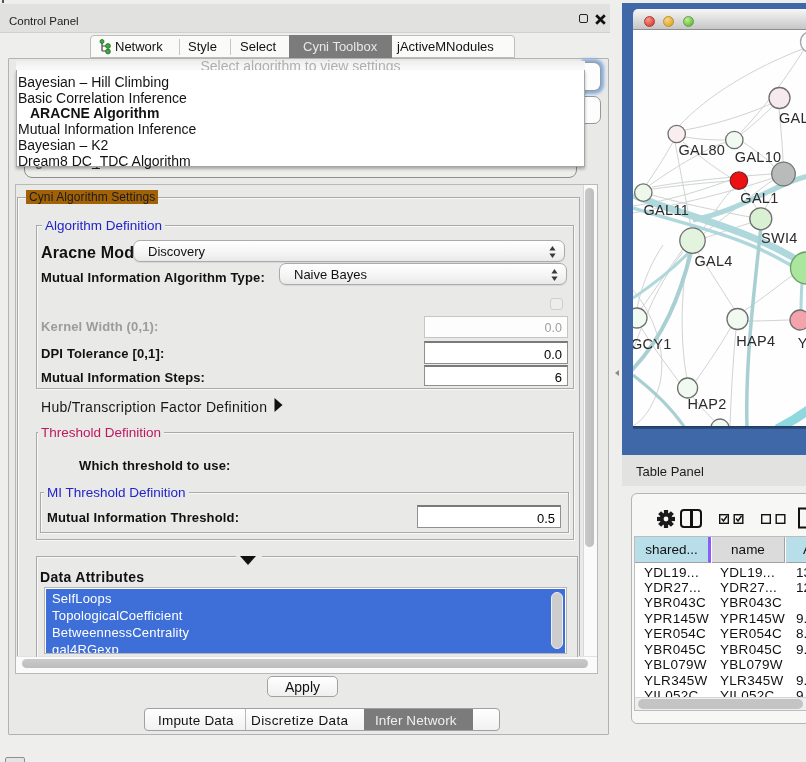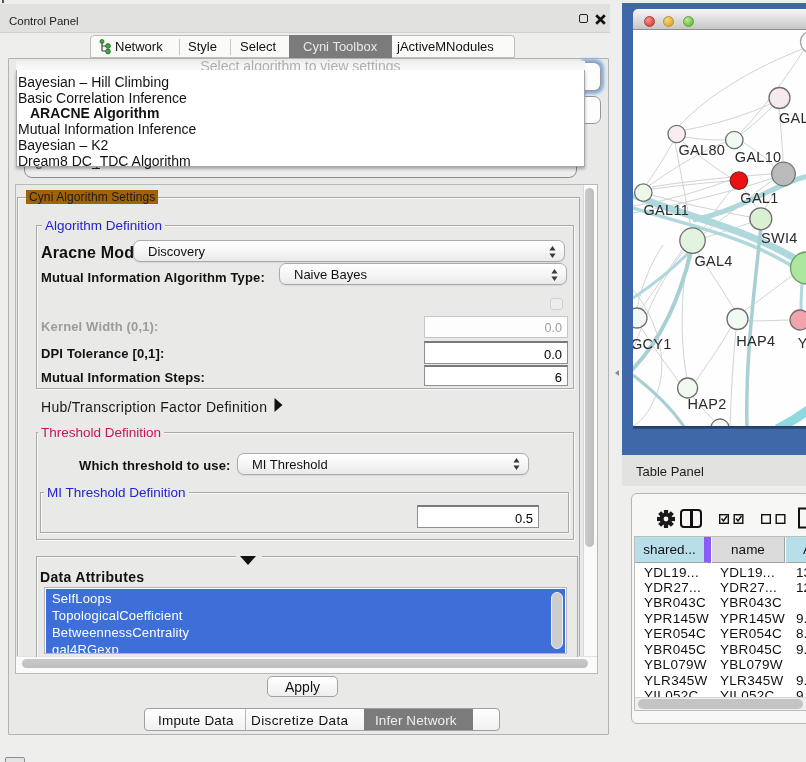--- a/index.html
+++ b/index.html
@@ -88,31 +88,26 @@
 
   <div class="lbl" style="left:41px;top:394.5px;font-size:14px;letter-spacing:0.3px;color:#181818;">Hub/Transcription Factor Definition</div>
   <svg class="abs" style="left:274px;top:394px;" width="9" height="14" viewBox="0 0 9 14">
       <path d="M0.5 0 L8.5 7 L0.5 14 Z" fill="#111"></path>
     </svg>
 
   <div class="abs" style="left:36px;top:428px;width:538px;height:108px;border:1px solid #A9A9A9;box-shadow:1px 1px 0 #F8F8F8, inset 1px 1px 0 #F8F8F8;"></div>
   <div class="lbl" style="left:38px;top:421px;font-size:13.5px;color:#be185d;background:#E9E9E8;padding:0 3px;">Threshold Definition</div>
 
   <div class="lbl" style="left:79px;top:453.5px;font-size:13px;font-weight:bold;letter-spacing:0.15px;color:#111;">Which threshold to use:</div>
-  <div class="abs combo" style="left:237px;top:448.5px;width:292px;height:22px;">
-    <span class="ctext">MI Threshold</span>
-      <svg class="stp" width="7" height="12" viewBox="0 0 7 12">
-        <path d="M3.5 0 L6.6 4.4 L0.4 4.4 Z M3.5 12 L6.6 7.6 L0.4 7.6 Z" fill="#3A3A3A"></path>
-      </svg>
-  </div>
 
   <div class="abs" style="left:40px;top:488px;width:529px;height:41px;border:1px solid #A9A9A9;box-shadow:1px 1px 0 #F8F8F8, inset 1px 1px 0 #F8F8F8;"></div>
   <div class="lbl" style="left:44px;top:481px;font-size:13.5px;color:#2323CC;background:#E9E9E8;padding:0 3px;">MI Threshold Definition</div>
 
-  <div class="abs" style="left:417px;top:501px;width:122px;height:23px;background:#FFF;border:1px solid #909090;border-top:2px solid #7A7A7A;font-size:13px;color:#000;text-align:right;padding:4px 5px 0 0;">0.5</div>
+  <div class="lbl" style="left:47px;top:505.5px;font-size:13px;font-weight:bold;letter-spacing:0.15px;color:#111;">Mutual Information Threshold:</div>
+  <div class="abs" style="left:417px;top:501px;width:144px;height:23px;background:#FFF;border:1px solid #909090;border-top:2px solid #7A7A7A;font-size:13px;color:#000;text-align:right;padding:4px 5px 0 0;">0.5</div>
 
   <div class="abs" style="left:36px;top:552px;width:542px;height:101px;border:1px solid #A9A9A9;border-bottom:none;box-shadow:inset 1px 1px 0 #F8F8F8;"></div>
   <div class="abs" style="left:236px;top:550px;width:26px;height:12px;background:#E9E9E8;"></div>
     <svg class="abs" style="left:240px;top:551px;" width="16" height="10" viewBox="0 0 16 10">
       <path d="M0 1 L16 1 L8 10 Z" fill="#111"></path>
     </svg>
 
   <div class="lbl" style="left:40px;top:565px;font-size:14px;font-weight:bold;letter-spacing:0.3px;color:#111;">Data Attributes</div>
 
   <div class="abs" style="left:44px;top:583px;width:523px;height:67px;background:#fff;border:1px solid #B5B5B5;overflow:hidden;">
@@ -270,21 +265,21 @@
 </svg>
 <svg class="abs" style="left:761px;top:514px;" width="25" height="10" viewBox="0 0 25 10">
   <rect x="0.7" y="0.7" width="8.6" height="8.6" fill="none" stroke="#111" stroke-width="1.4"></rect>
   <rect x="15.2" y="0.7" width="8.6" height="8.6" fill="none" stroke="#111" stroke-width="1.4"></rect>
 </svg>
 <svg class="abs" style="left:797px;top:507px;" width="16" height="22" viewBox="0 0 16 22">
   <path d="M2 1.5 L9 1.5 L14 6.5 L14 20.5 L2 20.5 Z" fill="none" stroke="#111" stroke-width="2"></path>
 </svg>
 
 <div class="abs" style="left:634px;top:536px;width:172px;height:175px;background:#fff;border:1px solid #BDBDBD;border-right:none;overflow:hidden;">
-  <div class="abs" style="left:0;top:0;width:76px;height:26px;background:#B8DEE9;border-right:7px solid #8b5cf6;border-bottom:1px solid #A2A2A2;text-align:center;font-size:13.5px;color:#111;padding-top:5px;">shared...</div>
+  <div class="abs" style="left:0;top:0;width:76px;height:26px;background:#B8DEE9;border-right:3px solid #8b5cf6;border-bottom:1px solid #A2A2A2;text-align:center;font-size:13.5px;color:#111;padding-top:5px;">shared...</div>
   <div class="abs" style="left:77px;top:0;width:73px;height:26px;background:#DBDBDB;border-right:1px solid #A2A2A2;border-bottom:1px solid #A2A2A2;text-align:center;font-size:13.5px;color:#111;padding-top:5px;">name</div>
   <div class="abs" style="left:151px;top:0;width:22px;height:26px;background:#B8DEE9;border-bottom:1px solid #A2A2A2;overflow:hidden;">
       <span style="position:absolute;left:17px;top:5px;font-size:13.5px;color:#111;">A</span>
     </div>
   <div id="rows">
       <div class="lbl" style="left:9px;top:27.5px;font-size:13.5px;letter-spacing:0.3px;color:#111;">YDL19...</div>
       <div class="lbl" style="left:85px;top:27.5px;font-size:13.5px;letter-spacing:0.3px;color:#111;">YDL19...</div>
       <div class="lbl" style="left:161px;top:27.5px;font-size:13.5px;color:#111;">13</div>
       <div class="lbl" style="left:9px;top:42.95px;font-size:13.5px;letter-spacing:0.3px;color:#111;">YDR27...</div>
       <div class="lbl" style="left:85px;top:42.95px;font-size:13.5px;letter-spacing:0.3px;color:#111;">YDR27...</div>

